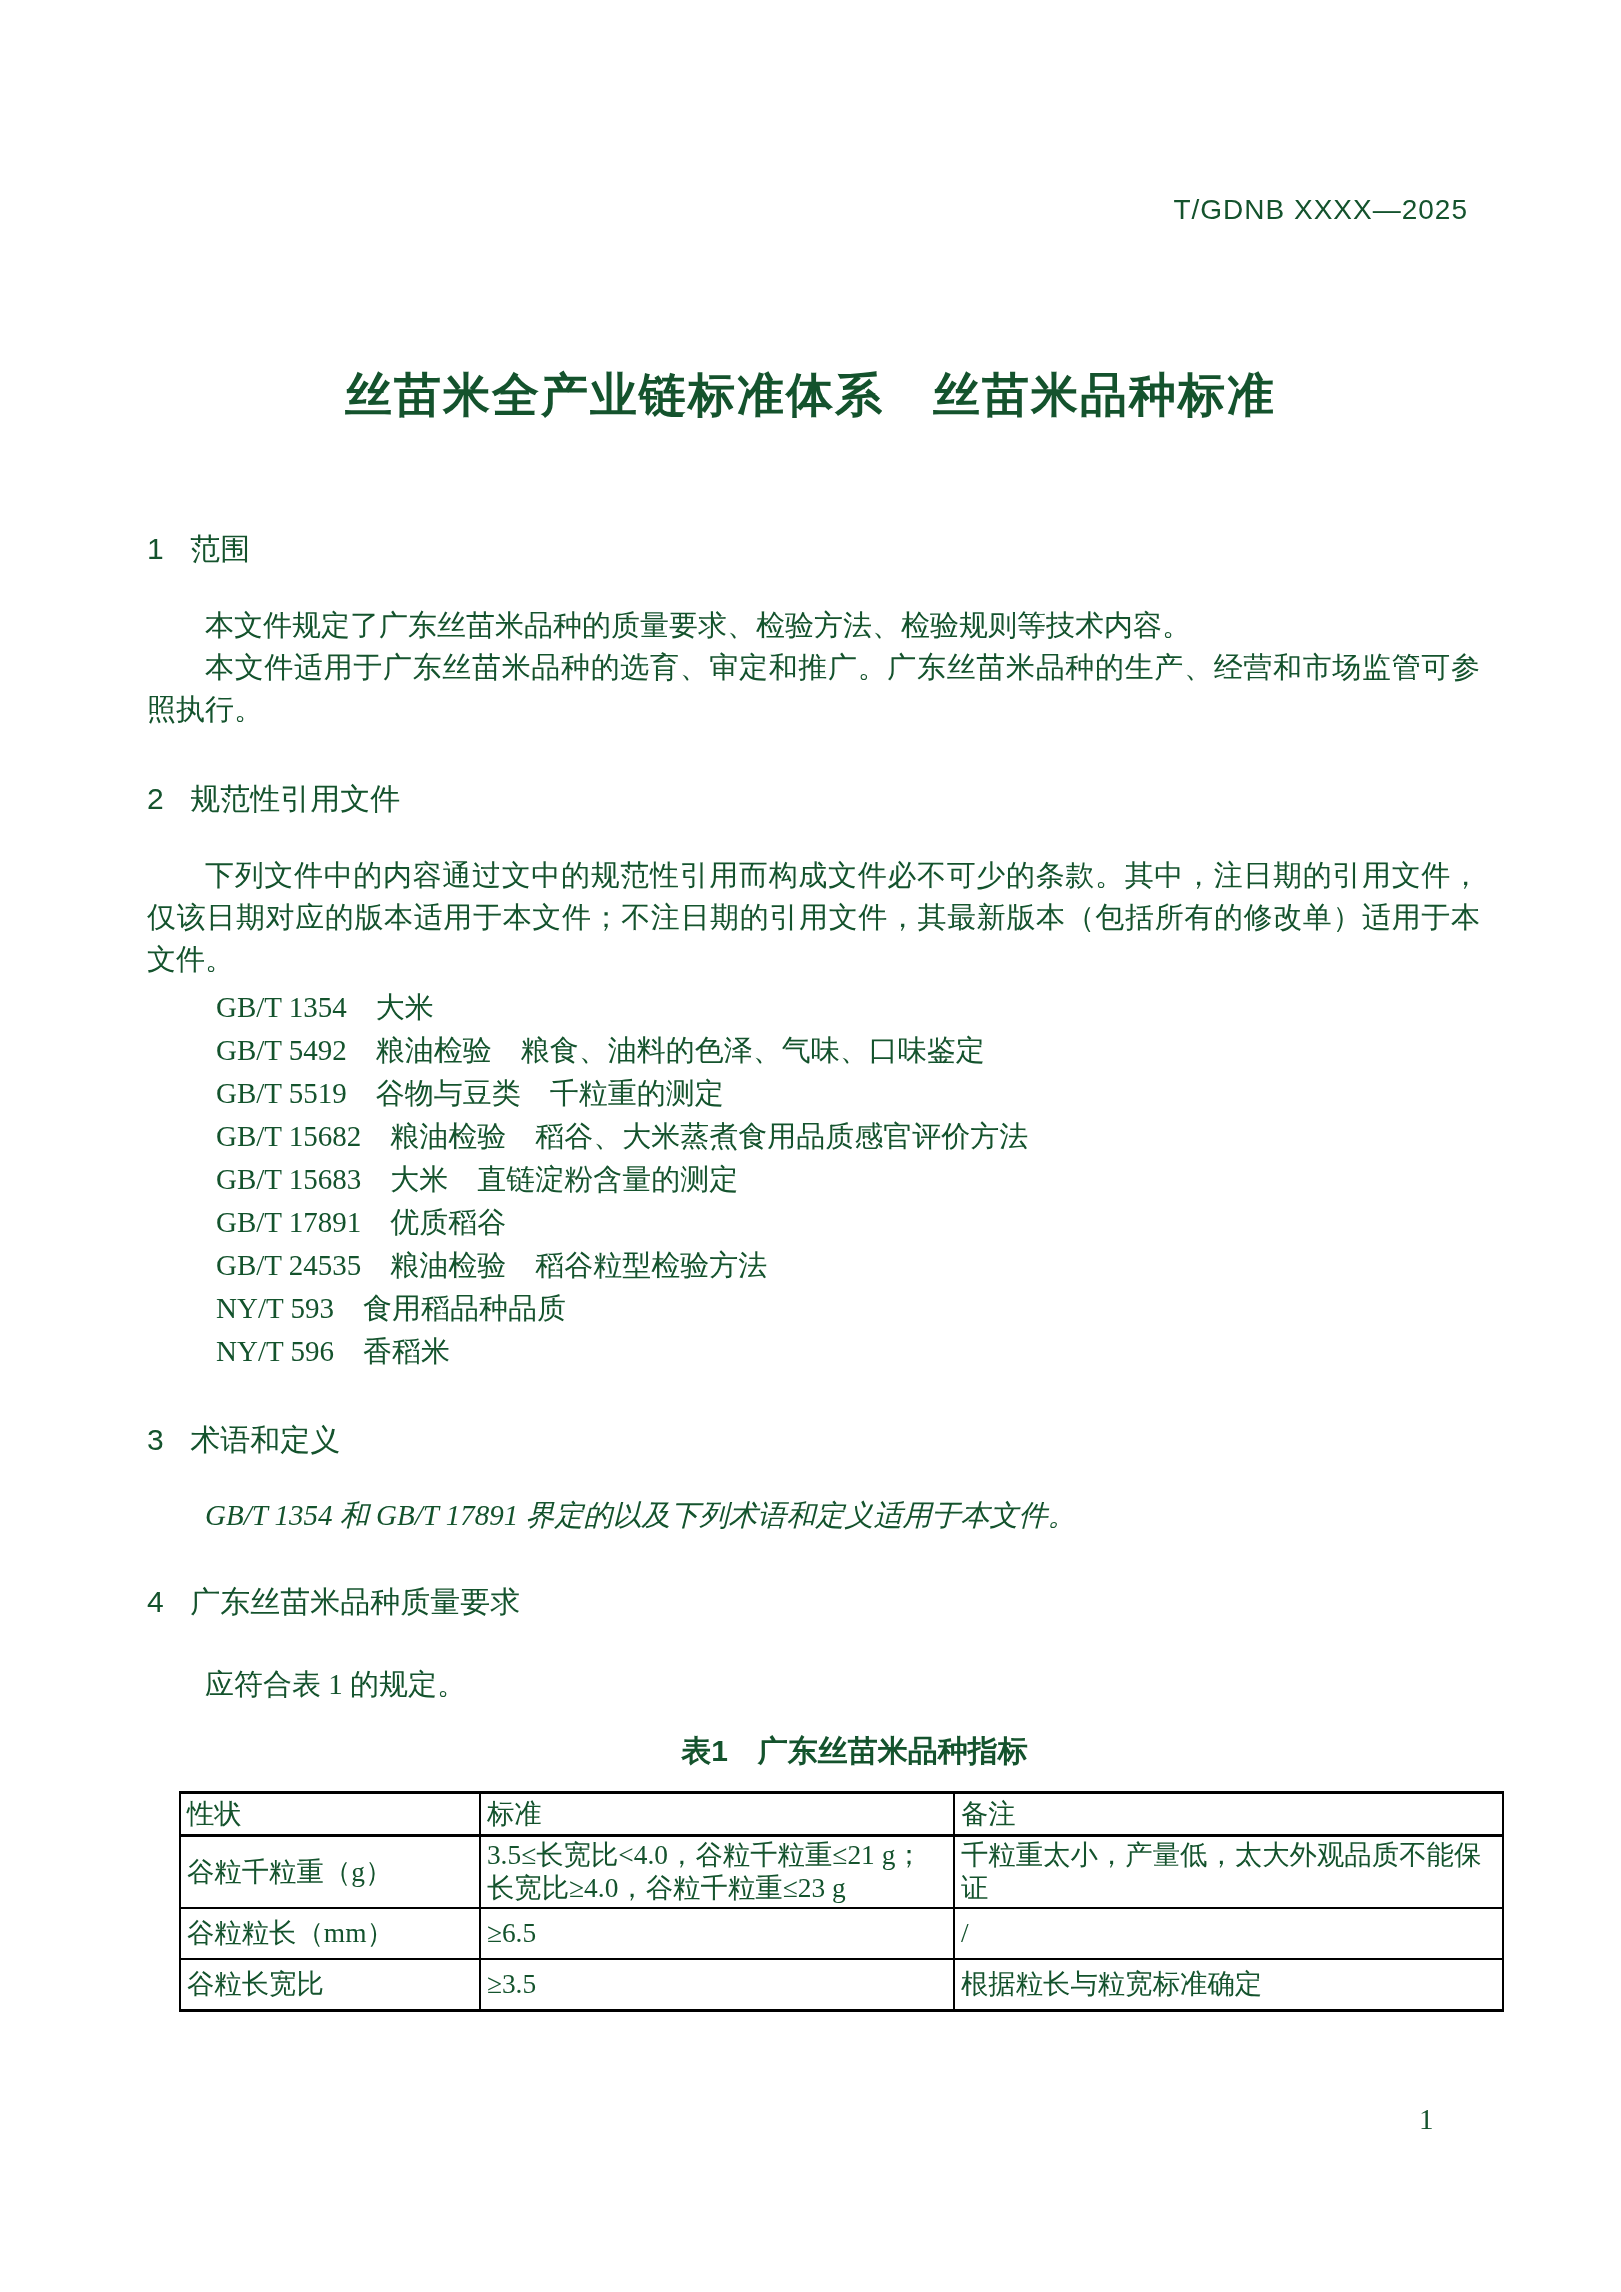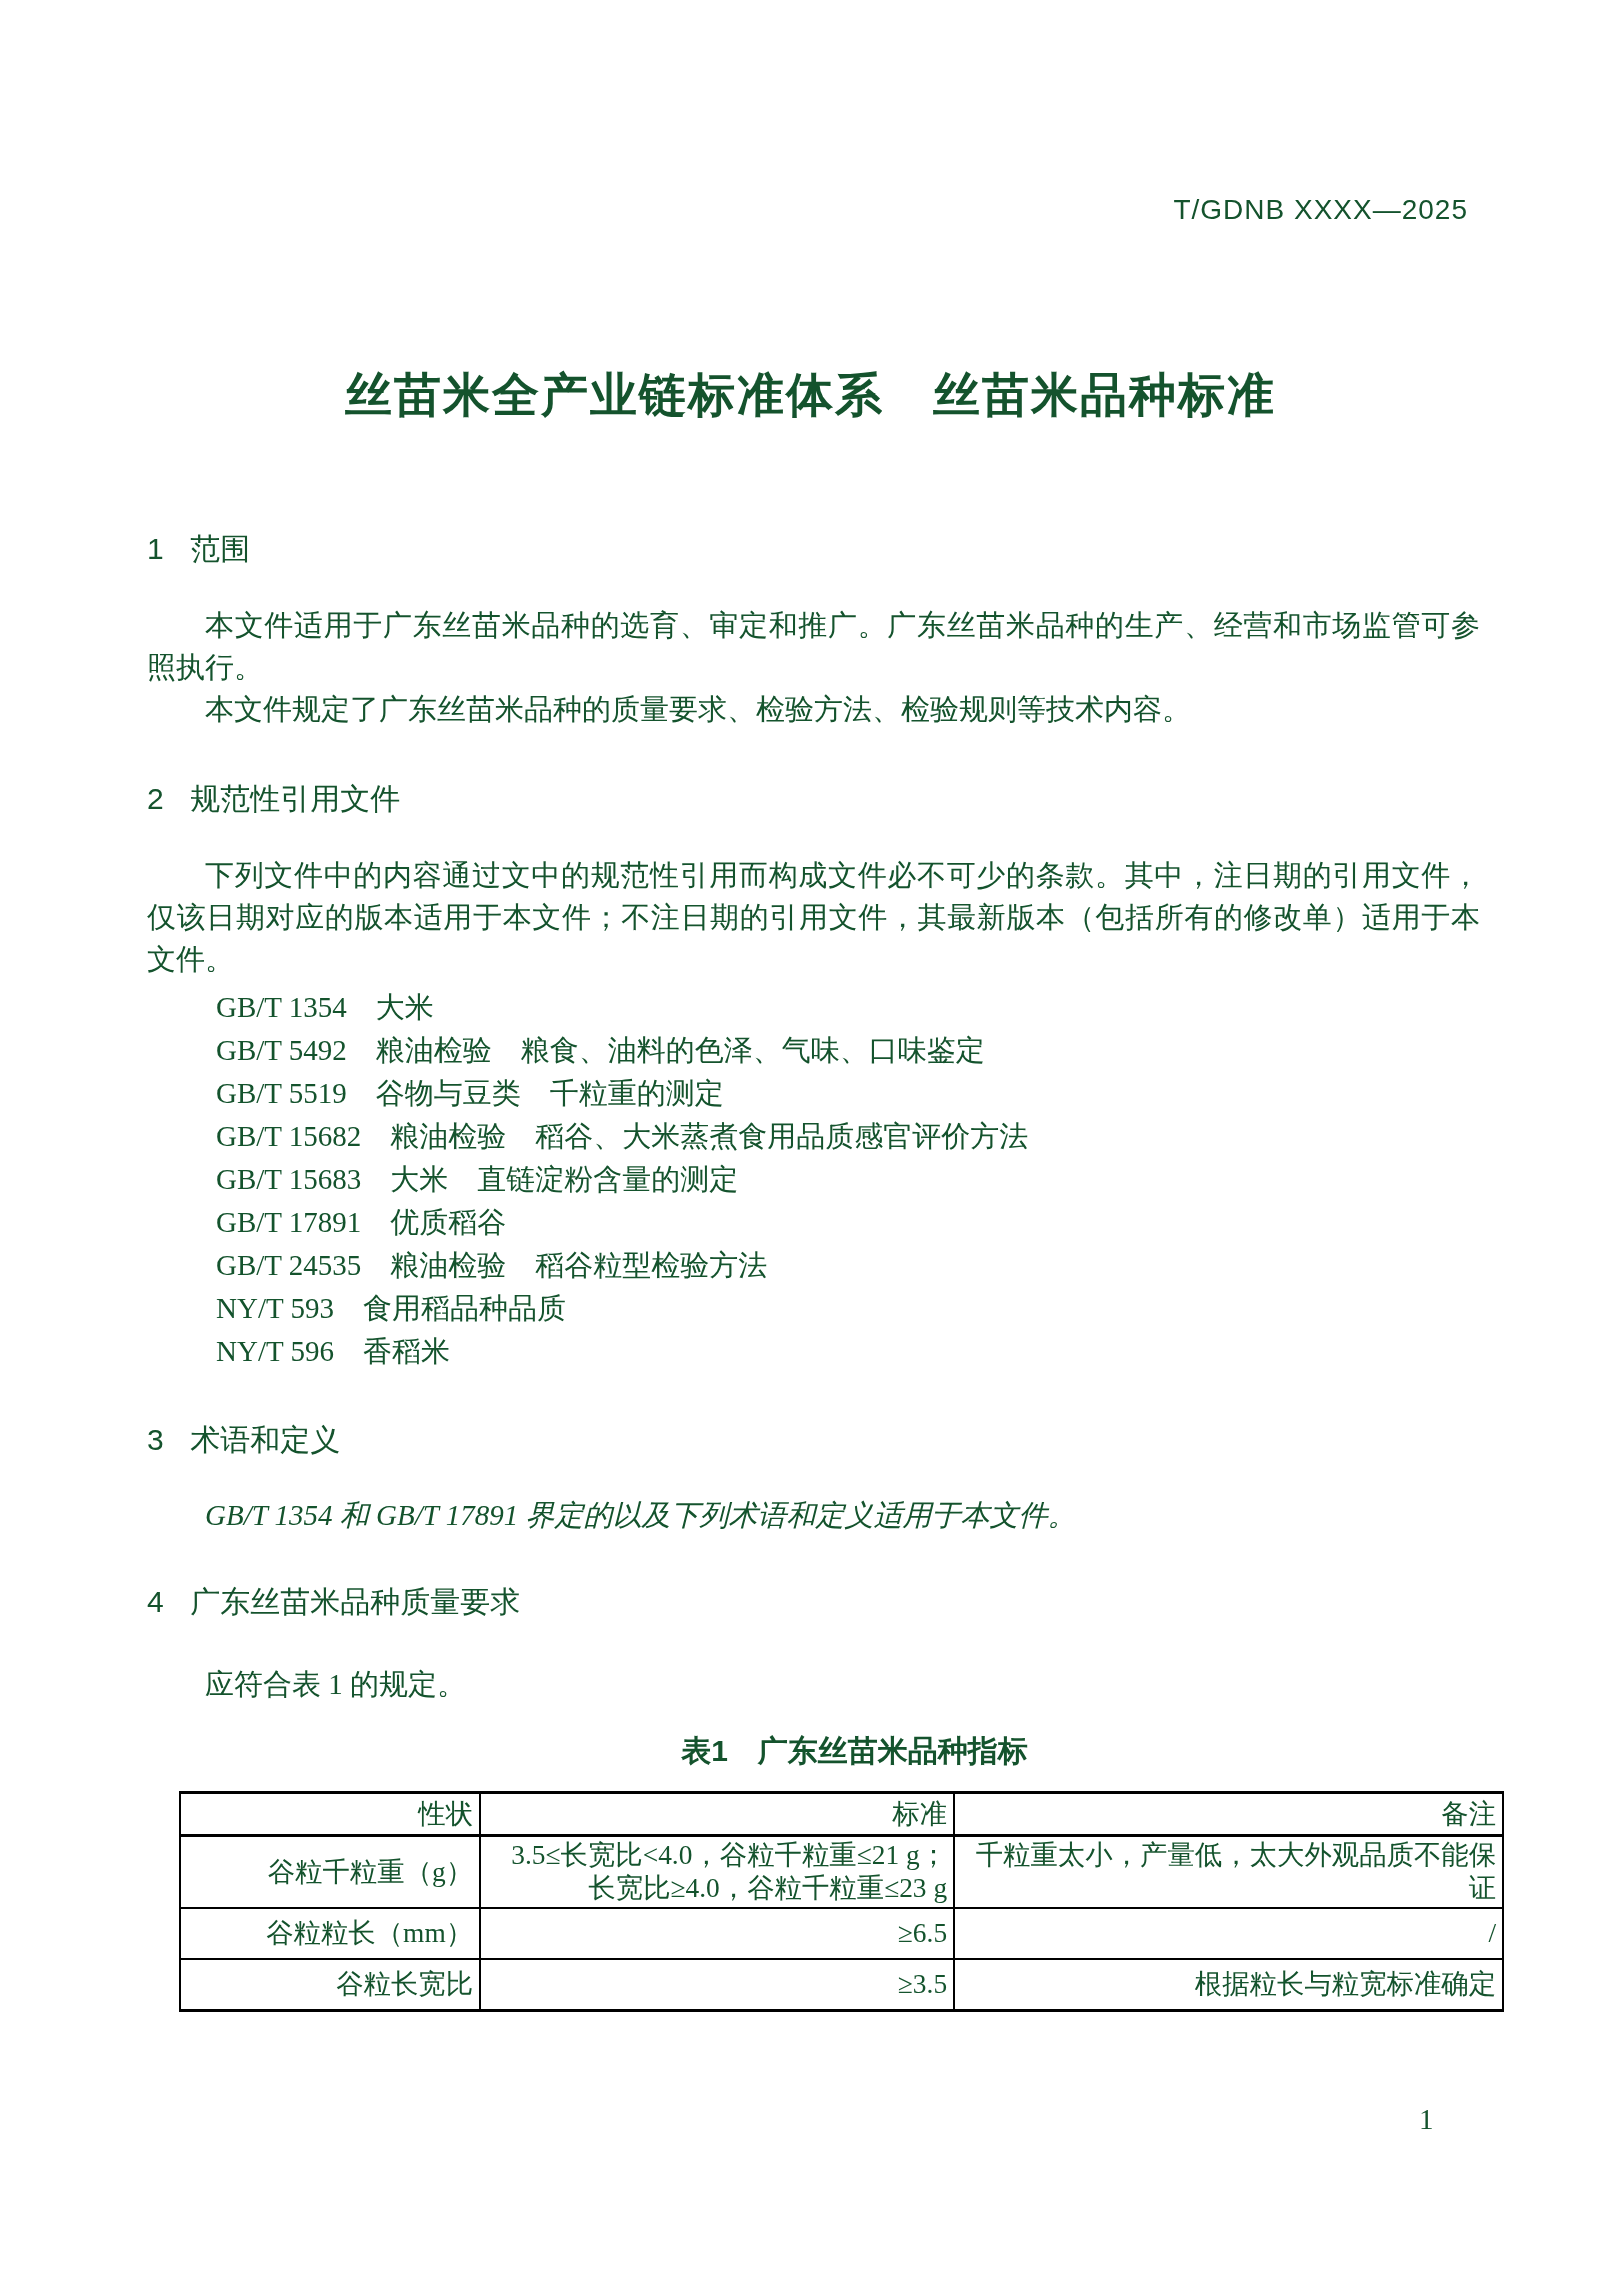--- a/index.html
+++ b/index.html
@@ -93,21 +93,21 @@
 
   table.spec-table {
     position: absolute;
     top: 1791px;
     left: 179px;
     width: 1323px;
     border-collapse: collapse;
     table-layout: fixed;
     font-size: 27.4px;
     line-height: 33px;
-    text-align: right;
+    text-align: left;
   }
   .spec-table col.c1 { width: 300px; }
   .spec-table col.c2 { width: 474px; }
   .spec-table col.c3 { width: 549px; }
   .spec-table th, .spec-table td {
     border: 2px solid #000;
     padding: 2px 5.9px;
     font-weight: 400;
     vertical-align: middle;
   }
@@ -135,22 +135,22 @@
 
   <div class="doc-code">T/GDNB XXXX—2025</div>
 
   <h1 class="doc-title">丝苗米全产业链标准体系　丝苗米品种标准</h1>
 
   <div class="heading" id="sec1-heading">
     <span class="h-num">1</span><span class="h-text">范围</span>
   </div>
 
   <div class="para-block" id="sec1-paras">
+    <p>本文件规定了广东丝苗米品种的质量要求、检验方法、检验规则等技术内容。</p>
     <p>本文件适用于广东丝苗米品种的选育、审定和推广。广东丝苗米品种的生产、经营和市场监管可参照执行。</p>
-    <p>本文件规定了广东丝苗米品种的质量要求、检验方法、检验规则等技术内容。</p>
   </div>
 
   <div class="heading" id="sec2-heading">
     <span class="h-num">2</span><span class="h-text">规范性引用文件</span>
   </div>
 
   <div class="para-block" id="sec2-intro">
     <p>下列文件中的内容通过文中的规范性引用而构成文件必不可少的条款。其中，注日期的引用文件，仅该日期对应的版本适用于本文件；不注日期的引用文件，其最新版本（包括所有的修改单）适用于本文件。</p>
   </div>
 

